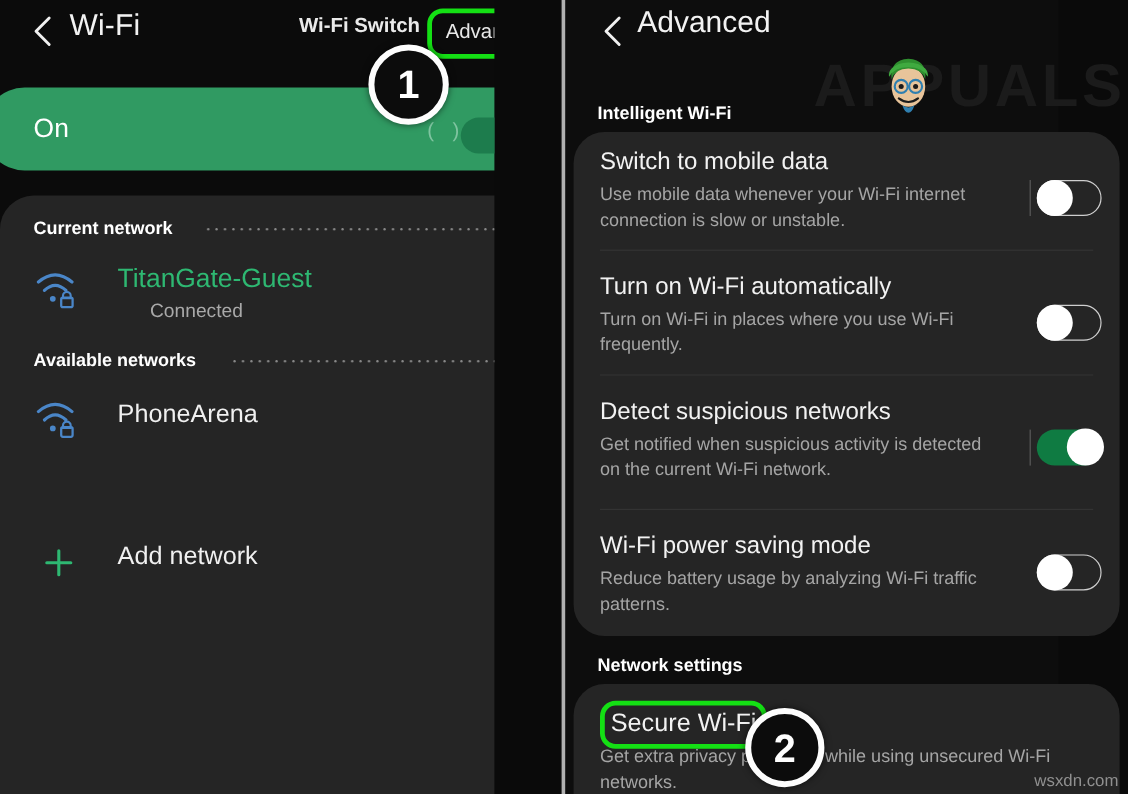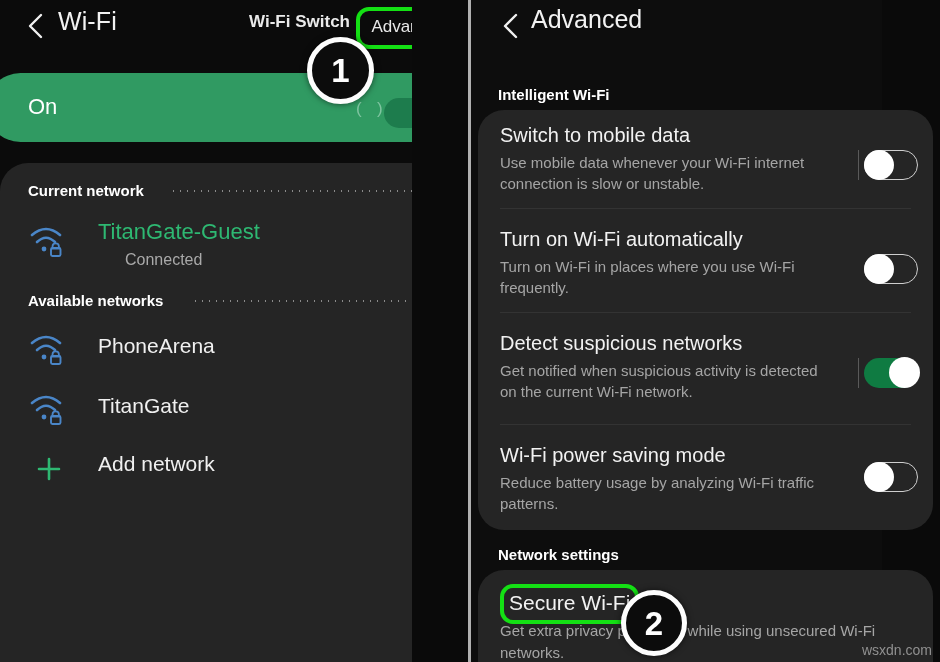--- a/index.html
+++ b/index.html
@@ -430,52 +430,57 @@
           <path d="M4 13 Q18 1 32 13" fill="none" stroke="#4a86c8" stroke-width="2.6" stroke-linecap="round"></path>
           <path d="M9 20 Q18 11.5 27 20" fill="none" stroke="#4a86c8" stroke-width="2.6" stroke-linecap="round"></path>
           <circle cx="16" cy="27" r="2.4" fill="#4a86c8"></circle>
           <path d="M24.5 24.5 a3.2 3.2 0 0 1 6.4 0 v2 h-6.4 z" fill="none" stroke="#4a86c8" stroke-width="1.8"></path>
           <rect x="23" y="26" width="9.5" height="8" rx="1.4" fill="none" stroke="#4a86c8" stroke-width="1.9"></rect>
         </svg>
       </span>
       <span class="net-name">PhoneArena</span>
     </div>
 
-    <div class="net-row" id="row-n1">
-      <span class="net-icon">
-        <svg width="42" height="38" viewBox="0 0 42 38">
-          <path d="M4 13 Q18 1 32 13" fill="none" stroke="#4a86c8" stroke-width="2.6" stroke-linecap="round"></path>
-          <path d="M9 20 Q18 11.5 27 20" fill="none" stroke="#4a86c8" stroke-width="2.6" stroke-linecap="round"></path>
-          <circle cx="16" cy="27" r="2.4" fill="#4a86c8"></circle>
-          <path d="M24.5 24.5 a3.2 3.2 0 0 1 6.4 0 v2 h-6.4 z" fill="none" stroke="#4a86c8" stroke-width="1.8"></path>
-          <rect x="23" y="26" width="9.5" height="8" rx="1.4" fill="none" stroke="#4a86c8" stroke-width="1.9"></rect>
-        </svg>
-      </span>
-      <span class="net-name">TitanGate</span>
-    </div>
 
     <div class="net-row" id="row-add">
       <span id="plus-icon">
         <svg width="24" height="24" viewBox="0 0 24 24">
           <path d="M12 2 V22 M2 12 H22" stroke="#2eb872" stroke-width="2.6" stroke-linecap="round"></path>
         </svg>
       </span>
       <span class="net-name">Add network</span>
     </div>
   </div>
 
   <div class="panel" id="panel-right"></div>
 
   <span class="back-chevron" id="right-back">
     <svg width="22" height="28" viewBox="0 0 22 28">
       <path d="M17 3 L6 14 L17 25" fill="none" stroke="#f0f0f0" stroke-width="2.4" stroke-linecap="round" stroke-linejoin="round"></path>
     </svg>
   </span>
   <span id="right-title">Advanced</span>
 
+  <div id="watermark">
+    <span id="wm-text">APPUALS</span>
+    <span id="wm-mascot">
+      <svg width="54" height="62" viewBox="0 0 54 62">
+        <ellipse cx="27" cy="36" rx="14" ry="17" fill="#e8c49a"></ellipse>
+        <path d="M13 30 q-2 -16 14 -17 q16 1 14 17 q-3 -9 -14 -9 q-11 0 -14 9 z" fill="#2f8f2f"></path>
+        <path d="M11 28 q4 -8 16 -8 q12 0 16 8 q1 -4 -2 -7 q-5 -5 -14 -5 q-9 0 -14 5 q-3 3 -2 7 z" fill="#3faa3f"></path>
+        <circle cx="21" cy="36" r="5.4" fill="none" stroke="#2f7fb0" stroke-width="1.8"></circle>
+        <circle cx="33" cy="36" r="5.4" fill="none" stroke="#2f7fb0" stroke-width="1.8"></circle>
+        <path d="M26.4 36 h1.6" stroke="#2f7fb0" stroke-width="1.6"></path>
+        <circle cx="21" cy="36" r="2.1" fill="#1b1b1b"></circle>
+        <circle cx="33" cy="36" r="2.1" fill="#1b1b1b"></circle>
+        <path d="M19 46 q8 6 16 0" fill="none" stroke="#1b1b1b" stroke-width="1.8" stroke-linecap="round"></path>
+        <path d="M22 52 q5 3 10 0 q-2 6 -5 6 q-3 0 -5 -6 z" fill="#2f7fb0"></path>
+      </svg>
+    </span>
+  </div>
 
   <div class="section-head" id="head-intelligent">Intelligent Wi-Fi</div>
 
   <div class="rcard" id="rcard-1"></div>
 
   <div class="setting" id="set-0" style="left:478px;">
     <span class="s-title">Switch to mobile data</span>
     <span class="s-desc">Use mobile data whenever your Wi-Fi internet connection is slow or unstable.</span>
   </div>
   <div class="tgl-divider" id="tgld-0"></div>

